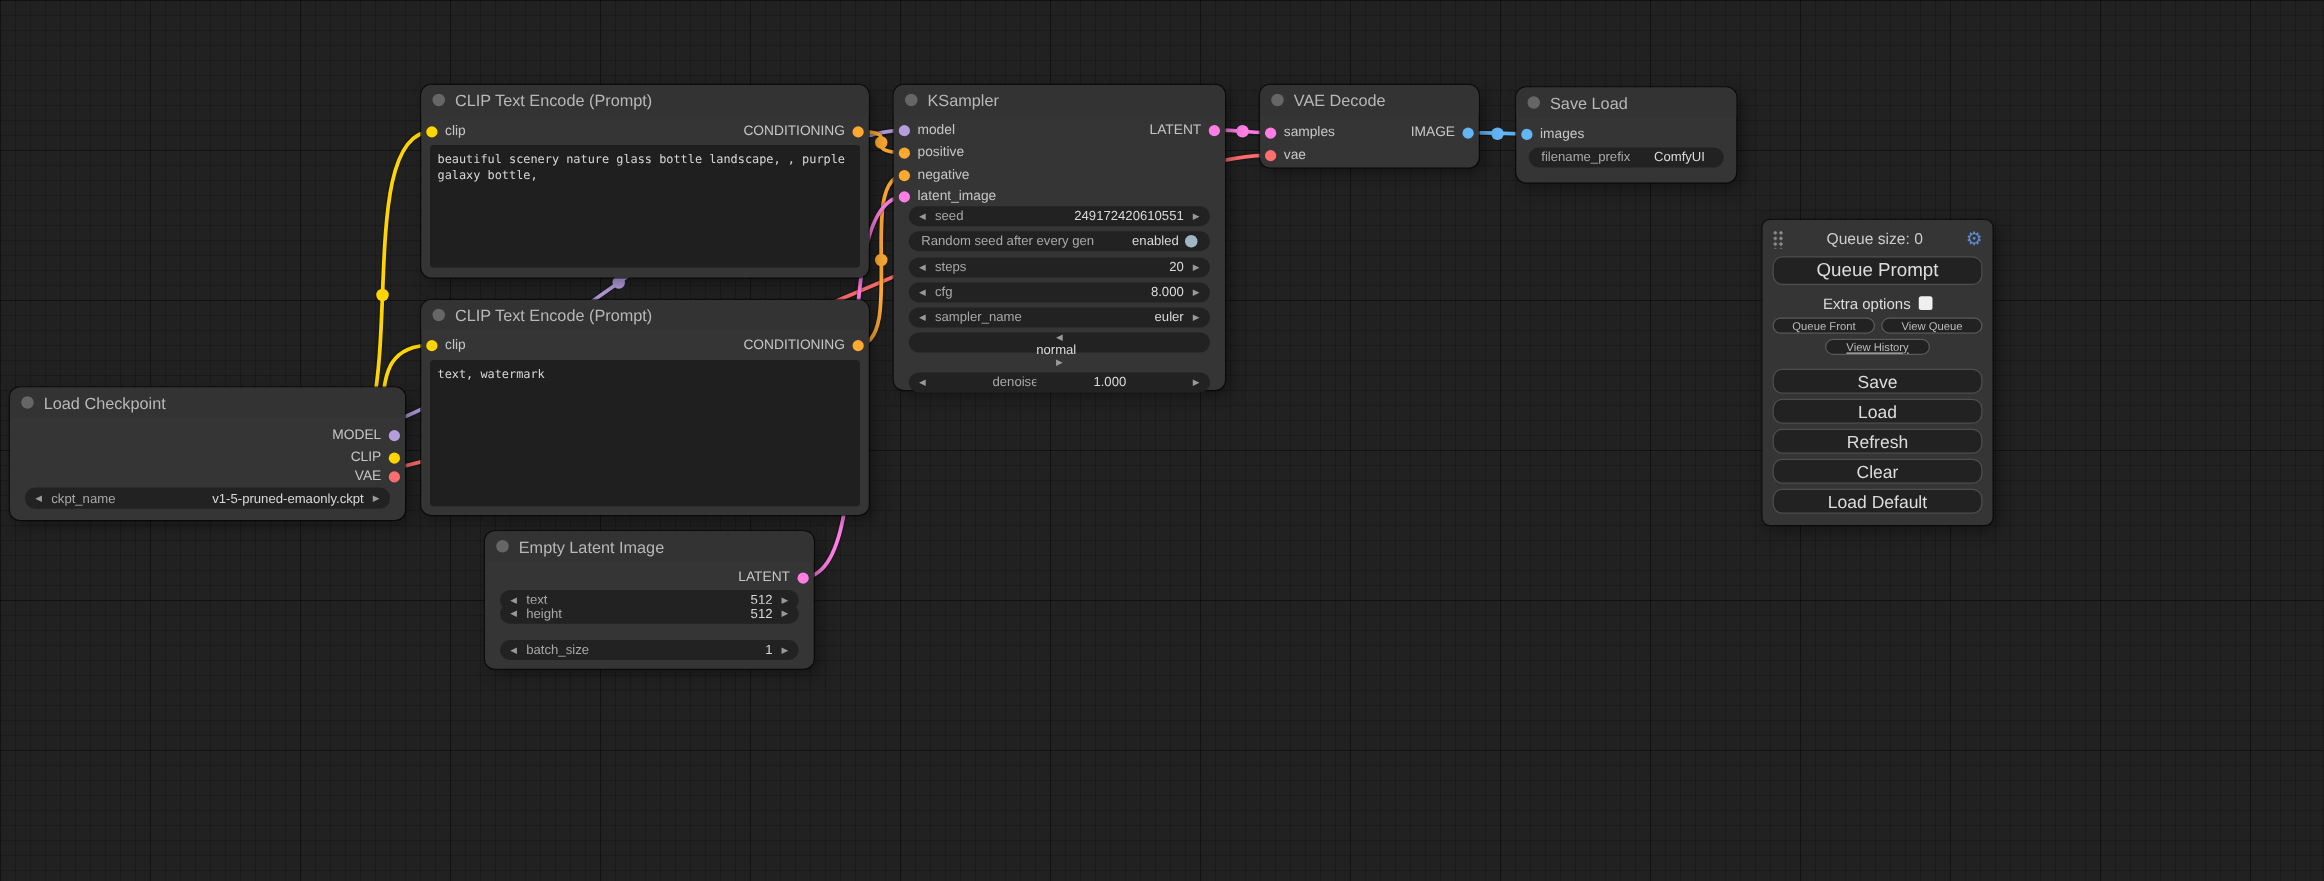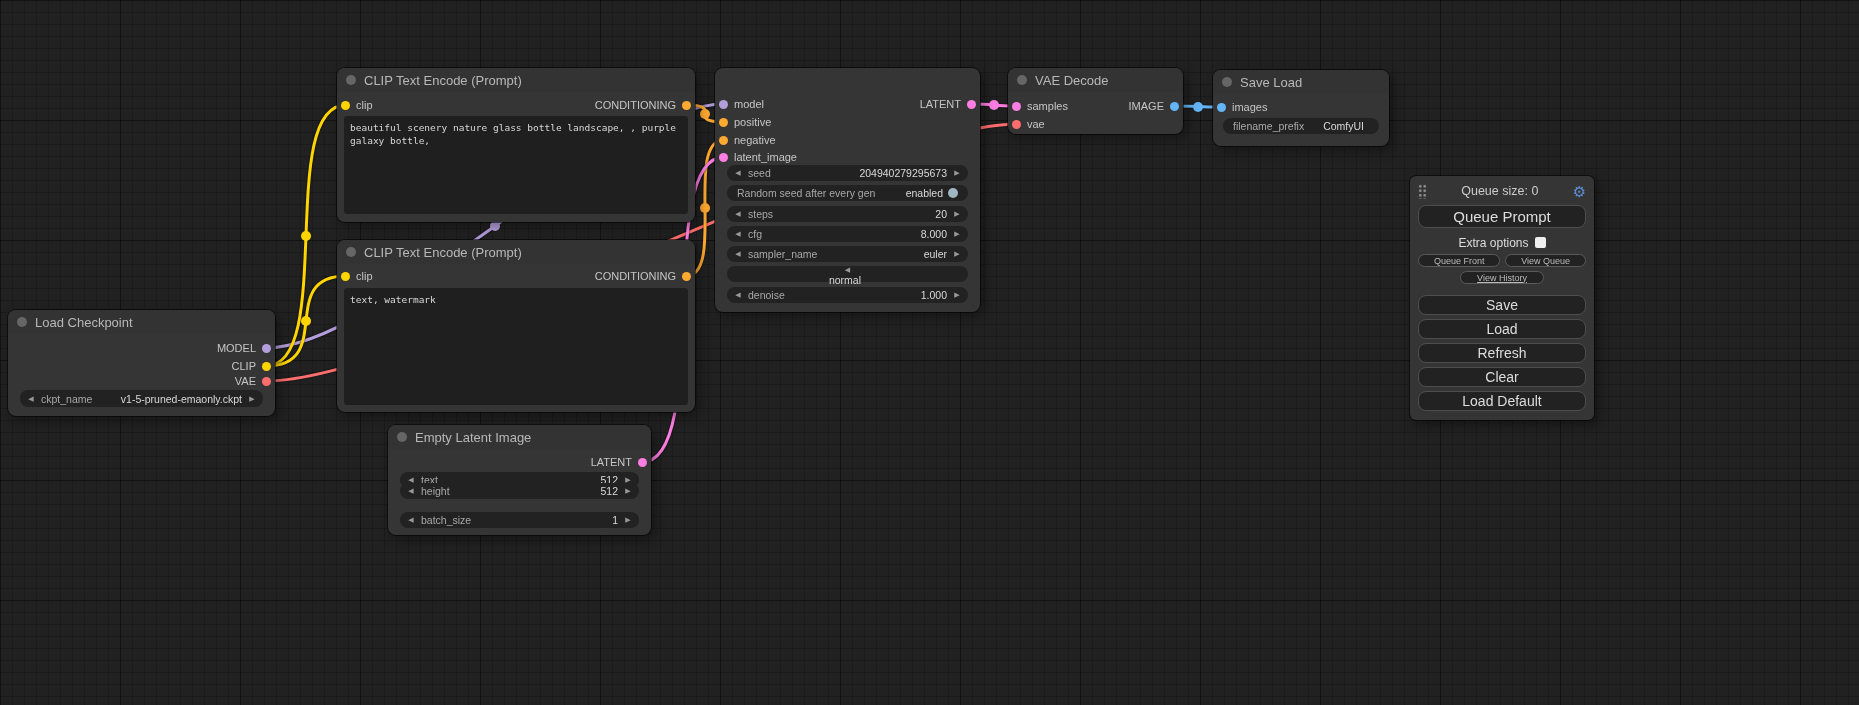--- a/index.html
+++ b/index.html
@@ -119,21 +119,21 @@
     <circle cx="306" cy="236" r="5" fill="#FFD500"></circle>
     <circle cx="306" cy="321" r="5" fill="#FFD500"></circle>
     <circle cx="642" cy="253" r="5" fill="#FF6E6E"></circle>
     <circle cx="705" cy="114" r="5" fill="#FFA931"></circle>
     <circle cx="705" cy="208" r="5" fill="#FFA931"></circle>
     <circle cx="683" cy="310" r="5" fill="#FF7EE3"></circle>
     <circle cx="994" cy="105" r="5" fill="#FF7EE3"></circle>
     <circle cx="1198" cy="107" r="5" fill="#64B5F6"></circle>
   </svg>
 
-  <div class="node" style="left:8px; top:310px; width:267px; height:106px;">
+  <div class="node" style="left:8px; top:310px; width:316px; height:106px;">
     <div class="node-titlebar">
       <span class="status-dot"></span>
       <span class="node-title-text">Load Checkpoint</span>
     </div>
     <div class="slot out" style="top:31px;">
       <span class="slot-label">MODEL</span>
       <span class="slot-dot c-model"></span>
     </div>
     <div class="slot out" style="top:49px;">
       <span class="slot-label">CLIP</span>
@@ -206,20 +206,24 @@
     </div>
     <div class="widget" style="top:87px;">
       <span class="arrow">◀</span>
       <span class="w-label">batch_size</span>
       <span class="w-value">1</span>
       <span class="arrow">▶</span>
     </div>
   </div>
 
   <div class="node" style="left:715px; top:68px; width:265px; height:244px;">
+    <div class="node-titlebar">
+      <span class="status-dot"></span>
+      <span class="node-title-text">KSampler</span>
+    </div>
     <div class="slot in" style="top:29px;">
       <span class="slot-dot c-model"></span>
       <span class="slot-label">model</span>
     </div>
     <div class="slot in" style="top:47px;">
       <span class="slot-dot c-cond"></span>
       <span class="slot-label">positive</span>
     </div>
     <div class="slot in" style="top:65px;">
       <span class="slot-dot c-cond"></span>
@@ -230,21 +234,21 @@
       <span class="slot-label">latent_image</span>
     </div>
     <div class="slot out" style="top:29px;">
       <span class="slot-label">LATENT</span>
       <span class="slot-dot c-latent"></span>
     </div>
 
     <div class="widget" style="top:97px;">
       <span class="arrow">◀</span>
       <span class="w-label">seed</span>
-      <span class="w-value">204940279295673</span>
+      <span class="w-value">249172420610551</span>
       <span class="arrow">▶</span>
     </div>
     <div class="widget no-arrows" style="top:117px;">
       <span class="w-label" style="margin-left:0;">Random seed after every gen</span>
       <span class="w-value">enabled</span>
       <span class="toggle-dot"></span>
     </div>
     <div class="widget" style="top:138px;">
       <span class="arrow">◀</span>
       <span class="w-label">steps</span>
@@ -262,21 +266,21 @@
       <span class="w-label">sampler_name</span>
       <span class="w-value">euler</span>
       <span class="arrow">▶</span>
     </div>
     <div class="widget" style="top:198px;flex-direction:column;">
       <span class="arrow">◀</span>
       <span class="w-label">scheduler</span>
       <span class="w-value">normal</span>
       <span class="arrow">▶</span>
     </div>
-    <div class="widget" style="top:219px;">
+    <div class="widget" style="top:230px;gap:46px;">
       <span class="arrow">◀</span>
       <span class="w-label">denoise</span>
       <span class="w-value">1.000</span>
       <span class="arrow">▶</span>
     </div>
   </div>
 
   <div class="node" style="left:1008px; top:68px; width:175px; height:66px;">
     <div class="node-titlebar">
       <span class="status-dot"></span>

